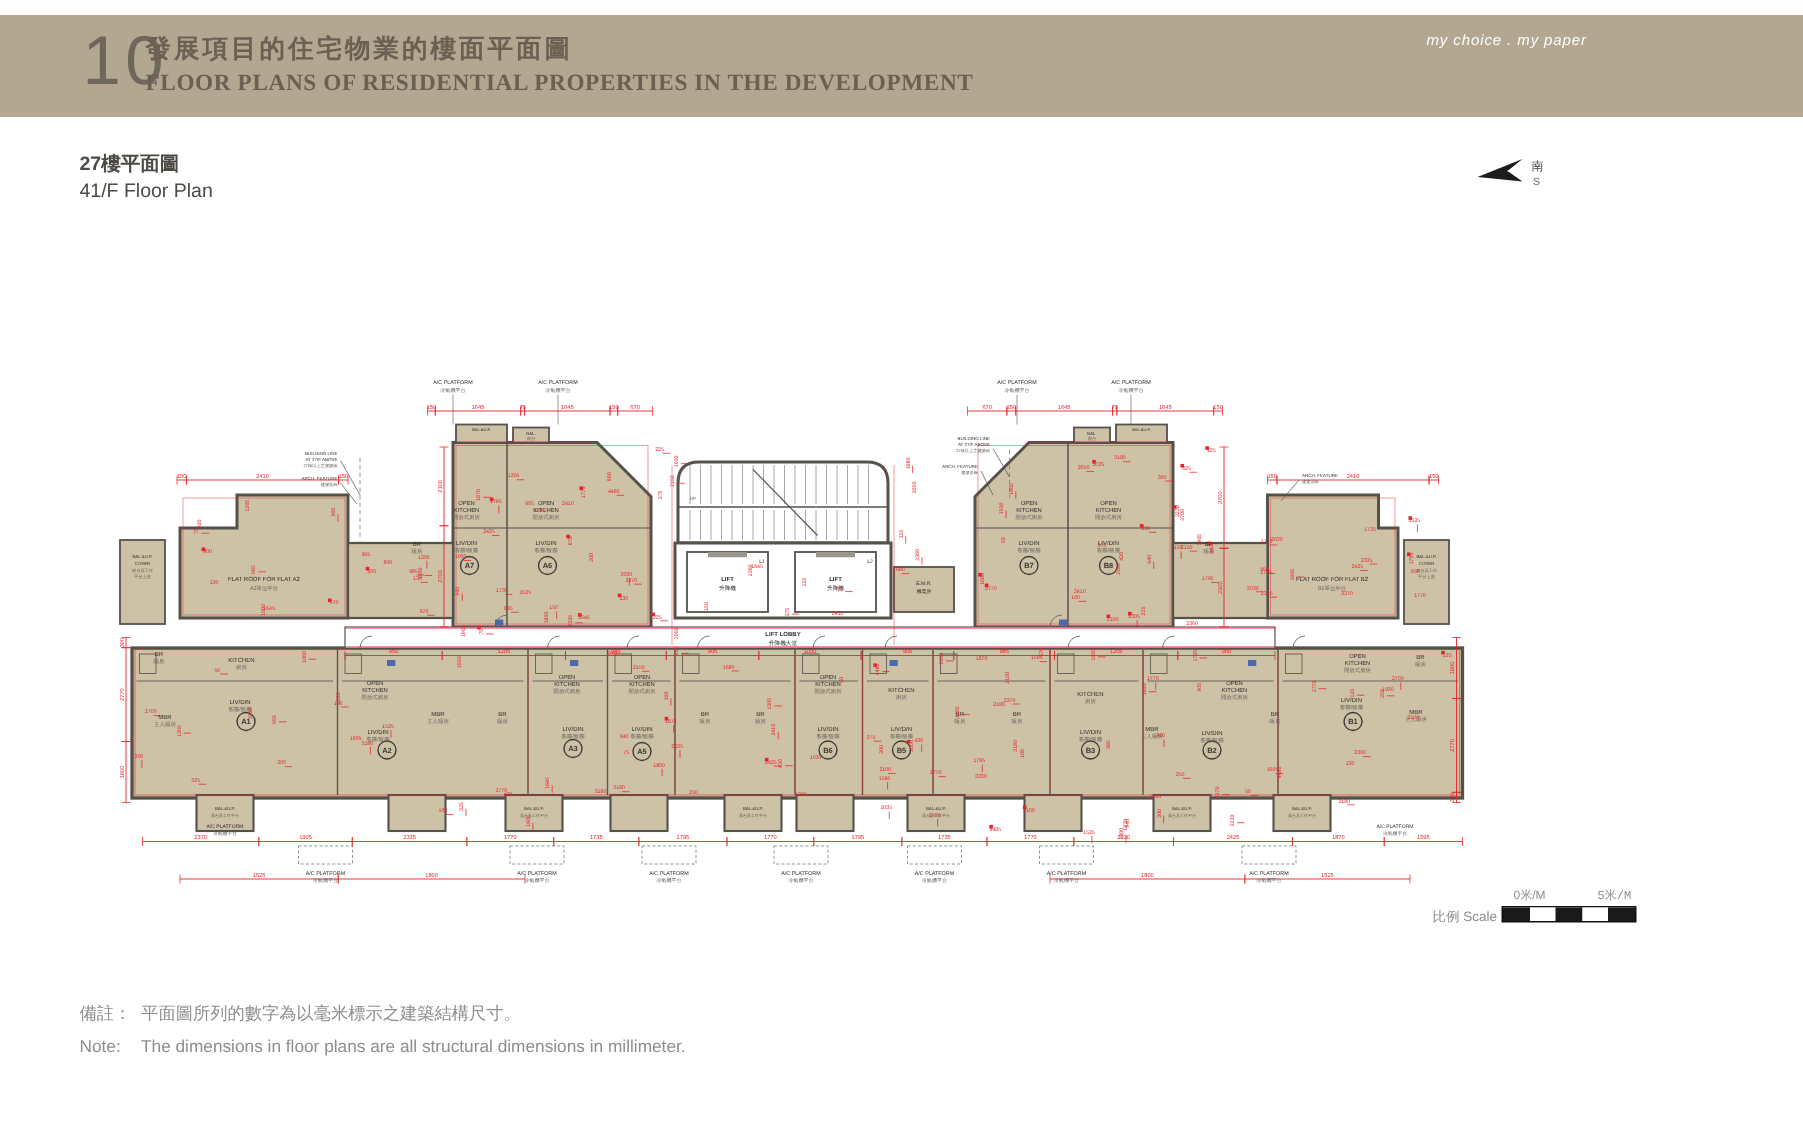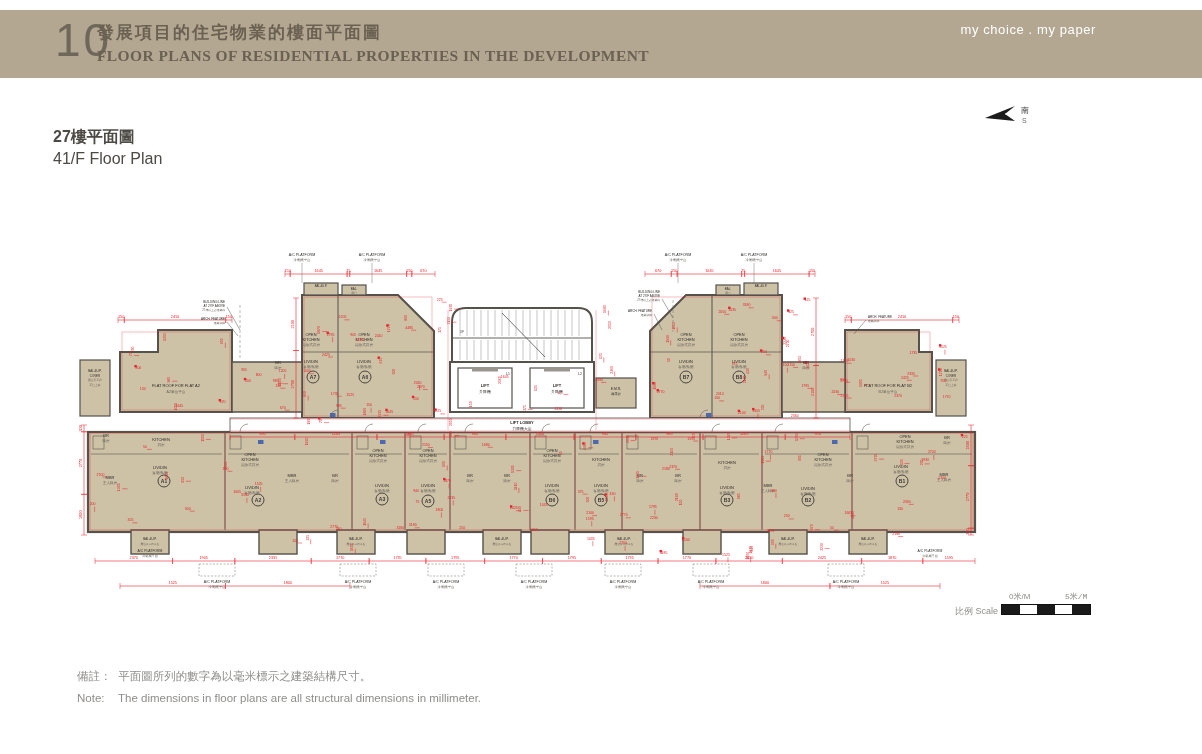--- a/index.html
+++ b/index.html
@@ -8,44 +8,44 @@
   
   .band{position:absolute;left:0;top:10px;width:1202px;height:68px;background:#b3a791;}
   .secno{position:absolute;left:55px;top:17px;font-size:46px;font-weight:400;
          color:#6f675a;letter-spacing:3px;line-height:1;}
   .titles{position:absolute;left:97px;top:21px;color:#6b6153;
           font-family:"Liberation Serif",serif;font-weight:700;}
   .title-zh{font-size:17px;letter-spacing:2px;}
   .title-en{font-size:15.5px;margin-top:3px;letter-spacing:.4px;}
   
   .logo-wrap{position:absolute;right:58px;top:22px;text-align:right;}
-  .tagline{color:#fff;font-size:13px;letter-spacing:.6px;
-           margin-right:48px;white-space:nowrap;}
+  .tagline{color:#fff;font-size:10px;font-style:italic;letter-spacing:.6px;
+           margin-right:86px;white-space:nowrap;}
   .am-logo{font-size:62px;font-weight:700;color:#ffffff;line-height:.92;
            letter-spacing:-3px;font-style:italic;
            text-shadow:0 0 2px rgba(115,106,90,.85),2px 2px 4px rgba(140,130,115,.55);}
   
-  .subtitle{position:absolute;left:53px;top:100px;color:#4d4a45;font-size:16px;line-height:1.4;margin-top:26px;}
+  .subtitle{position:absolute;left:53px;top:100px;color:#4d4a45;font-size:13px;line-height:1.4;}
   .subtitle .zh{font-weight:700;}
   
   .compass{position:absolute;left:983px;top:100px;width:60px;height:30px;}
   
   .plan-svg{position:absolute;left:0;top:0;width:1202px;height:754px;}
   
   .scale-wrap{position:absolute;left:955px;top:592px;width:180px;height:30px;
               color:#8e8d8a;font-size:9px;}
   .scale-label{position:absolute;left:0;top:13px;white-space:nowrap;}
   .scale-bar{position:absolute;left:46px;top:12px;width:88px;height:9px;
              border:1px solid #111;display:flex;}
   .scale-bar div{flex:1;}
   .sb-b{background:#1a1a1a;} .sb-w{background:#fff;}
   .scale-zero{position:absolute;left:54px;top:-1px;font-size:8px;}
   .scale-five{position:absolute;left:110px;top:-1px;font-size:8px;font-family:Liberation Mono, monospace;}
   
-  .notes{position:absolute;left:53px;top:665px;color:#8e8d8b;font-size:11.5px;line-height:1.95;margin-left:24px;}
+  .notes{position:absolute;left:53px;top:665px;color:#8e8d8b;font-size:11.5px;line-height:1.95;}
   .notes .row{white-space:nowrap;}
   .notes .lbl{display:inline-block;width:38px;}
 </style>
 </head>
 <body>
 
 <div class="page">
 
   <div class="band"></div>
   <div class="secno">10</div>

